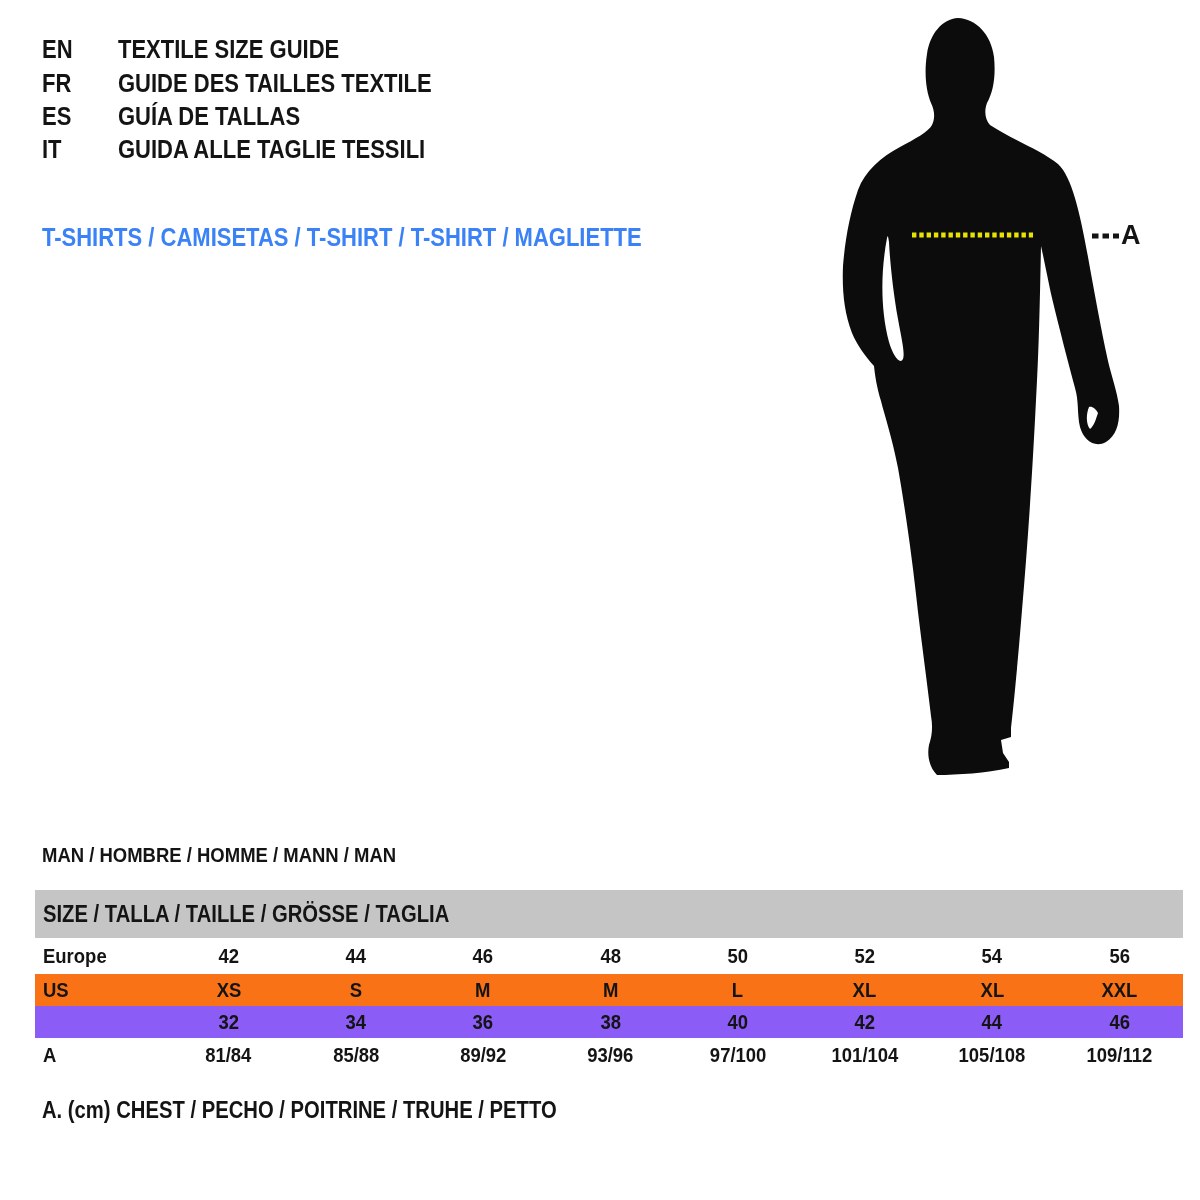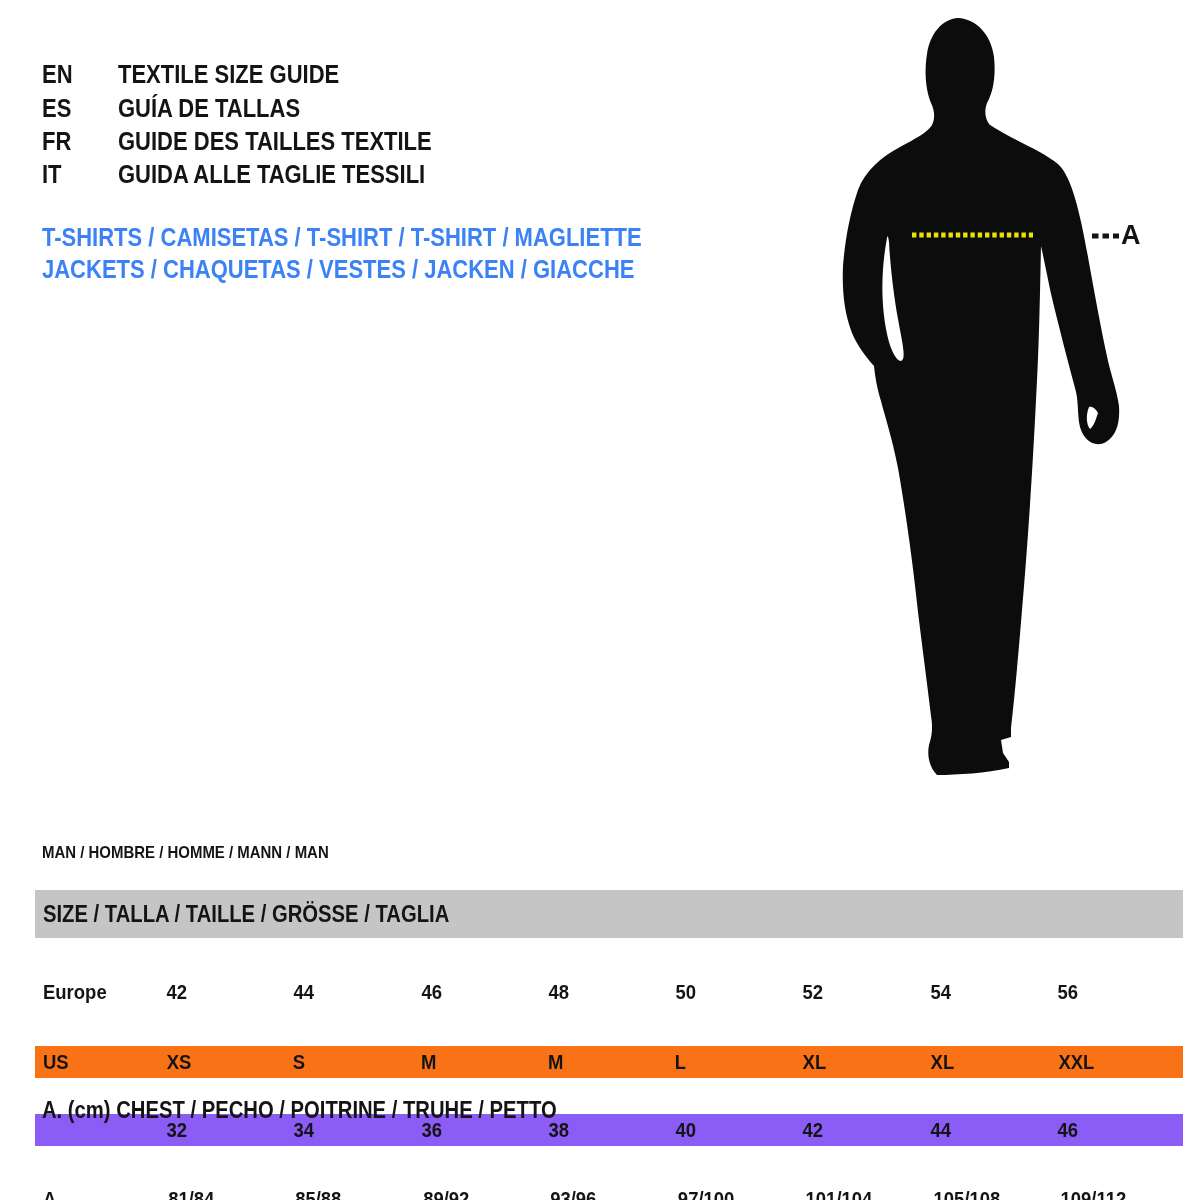--- a/index.html
+++ b/index.html
@@ -6,77 +6,74 @@
   body{
     width:1200px;height:1200px;position:relative;overflow:hidden;
     background:#ffffff;
     font-family:"Liberation Sans",sans-serif;
   }
   .t{position:absolute;font-weight:bold;color:#141414;white-space:nowrap;}
   .cond{display:inline-block;transform:scaleX(.88);transform-origin:0 50%;white-space:nowrap;}
   .condc{display:inline-block;transform:scaleX(.88);transform-origin:50% 50%;white-space:nowrap;}
 
   
-  .lang-block{position:absolute;left:42px;top:33px;margin-top:25px;}
+  .lang-block{position:absolute;left:42px;top:33px;}
   .lang-row{display:grid;grid-template-columns:76px 1fr;height:33.4px;align-items:center;
             font-weight:bold;color:#141414;font-size:25px;}
 
   
   .cat-block{position:absolute;left:42px;top:221px;}
   .cat-line{height:32px;display:flex;align-items:center;font-weight:bold;color:#3b82f6;font-size:25px;}
 
   
   .figure-svg{position:absolute;left:810px;top:5px;width:340px;height:790px;}
   .measure-a{position:absolute;left:1121px;top:220px;font-size:27px;}
 
   
-  .man-title{left:42px;top:843px;font-size:17px;}
+  .man-title{left:42px;top:843px;font-size:21px;}
 
   
   .size-table{position:absolute;left:35px;top:890px;width:1148px;color:#141414;font-weight:bold;}
   .thead{height:48px;background:#c5c5c5;display:flex;align-items:center;padding-left:8px;
          font-size:23px;box-sizing:border-box;}
-  .trow{display:grid;grid-template-columns:130px repeat(8,1fr);align-items:center;font-size:21px;margin-top:36px;}
+  .trow{display:grid;grid-template-columns:130px repeat(8,1fr);align-items:center;font-size:21px;}
   .trow .lbl{padding-left:8px;text-align:left;}
-  .trow .val{}
+  .trow .val{text-align:center;}
   .r1{height:36px;}
   .r2{height:32px;background:#f97316;}
   .r3{height:32px;background:#8b5cf6;}
   .r4{height:34px;}
 
   .footnote{left:42px;top:1097px;font-size:23px;}
 </style>
 </head>
 <body>
 
 <div class="lang-block">
   <div class="lang-row">
     <span class="cond">EN</span>
     <span class="cond">TEXTILE SIZE GUIDE</span>
   </div>
   <div class="lang-row">
+    <span class="cond">FR</span>
+    <span class="cond">GUIDE DES TAILLES TEXTILE</span>
+  </div>
+  <div class="lang-row">
     <span class="cond">ES</span>
     <span class="cond">GUÍA DE TALLAS</span>
-  </div>
-  <div class="lang-row">
-    <span class="cond">FR</span>
-    <span class="cond">GUIDE DES TAILLES TEXTILE</span>
   </div>
   <div class="lang-row">
     <span class="cond">IT</span>
     <span class="cond">GUIDA ALLE TAGLIE TESSILI</span>
   </div>
 </div>
 
 <div class="cat-block">
   <div class="cat-line">
     <span class="cond">T-SHIRTS / CAMISETAS / T-SHIRT / T-SHIRT / MAGLIETTE</span>
-  </div>
-  <div class="cat-line">
-    <span class="cond">JACKETS / CHAQUETAS / VESTES / JACKEN / GIACCHE</span>
   </div>
 </div>
 
 <svg class="figure-svg" viewBox="810 5 340 790" aria-hidden="true">
   <path fill="#0c0c0c" d="
     M958 18
     C976 19 991 34 994 57
     C996 77 993 92 987 103
     C984 111 985 119 990 125
     C1011 139 1041 150 1058 164

